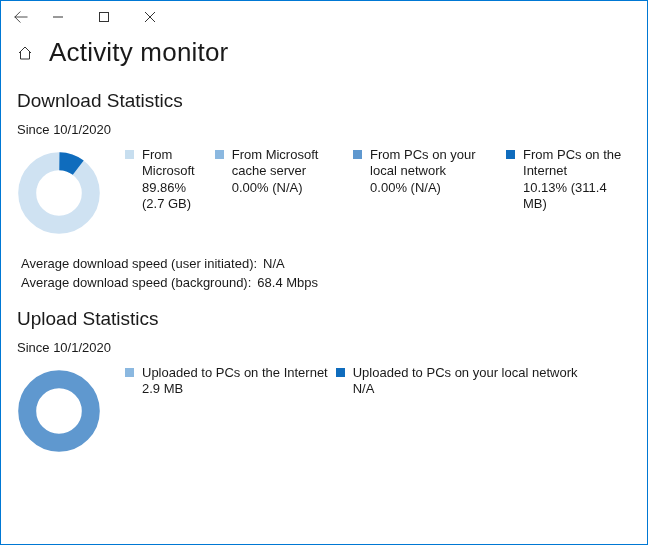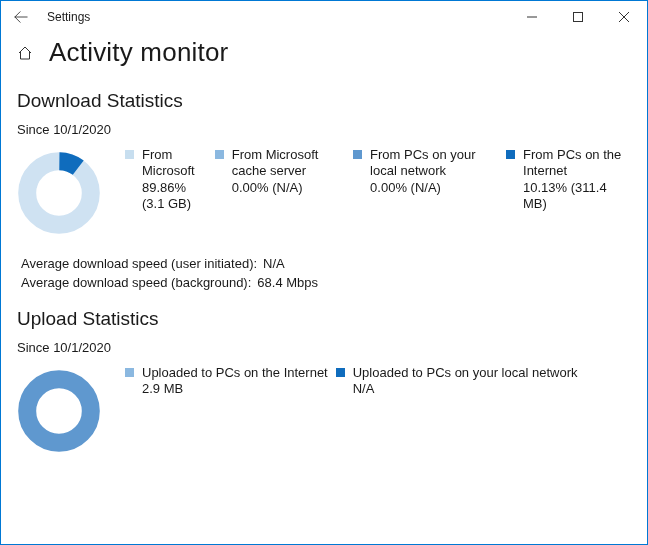--- a/index.html
+++ b/index.html
@@ -45,21 +45,20 @@
 </style>
 </head>
 <body>
 
 <div class="titlebar">
   <div class="tb-back">
     <svg width="14" height="14" viewBox="0 0 16 16">
         <path d="M7 2 1 8l6 6M1 8h14" stroke="#333" stroke-width="1" fill="none" stroke-linecap="round"></path>
       </svg>
   </div>
-  <div class="tb-title">Settings</div>
   <div class="tb-controls">
     <div class="tb-btn">
       <svg viewBox="0 0 10 10">
           <path d="M0 5h10" stroke="#333" stroke-width="1"></path>
         </svg>
     </div>
     <div class="tb-btn">
       <svg viewBox="0 0 10 10">
           <rect x="0.5" y="0.5" width="9" height="9" stroke="#333" stroke-width="1" fill="none"></rect>
         </svg>
@@ -91,21 +90,21 @@
       <svg width="84" height="84" viewBox="0 0 42 42">
         <circle cx="21" cy="21" r="15.9" fill="none" stroke="#cfe2f2" stroke-width="9"></circle>
         <circle cx="21" cy="21" r="15.9" fill="none" stroke="#0f6cbd" stroke-width="9" stroke-dasharray="10.13 89.87" stroke-dashoffset="25"></circle>
       </svg>
     </div>
     <div class="legend">
       <div class="legend-item">
         <div class="sw" style="background:#c7deef"></div>
         <div class="legend-text">
           <div class="lbl">From Microsoft</div>
-          <div class="val">89.86%  (3.1 GB)</div>
+          <div class="val">89.86%  (2.7 GB)</div>
         </div>
       </div>
       <div class="legend-item">
         <div class="sw" style="background:#8bb8e0"></div>
         <div class="legend-text">
           <div class="lbl">From Microsoft cache server</div>
           <div class="val">0.00%  (N/A)</div>
         </div>
       </div>
       <div class="legend-item">

